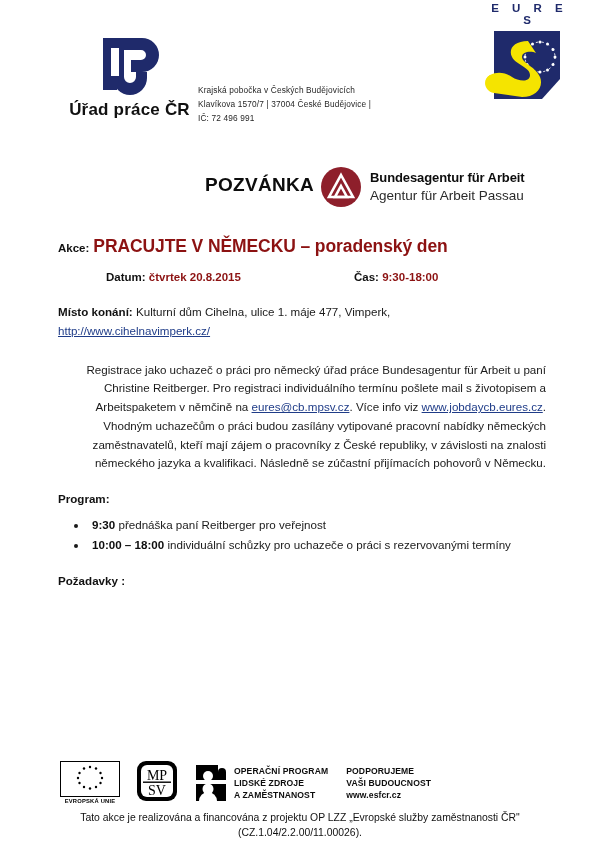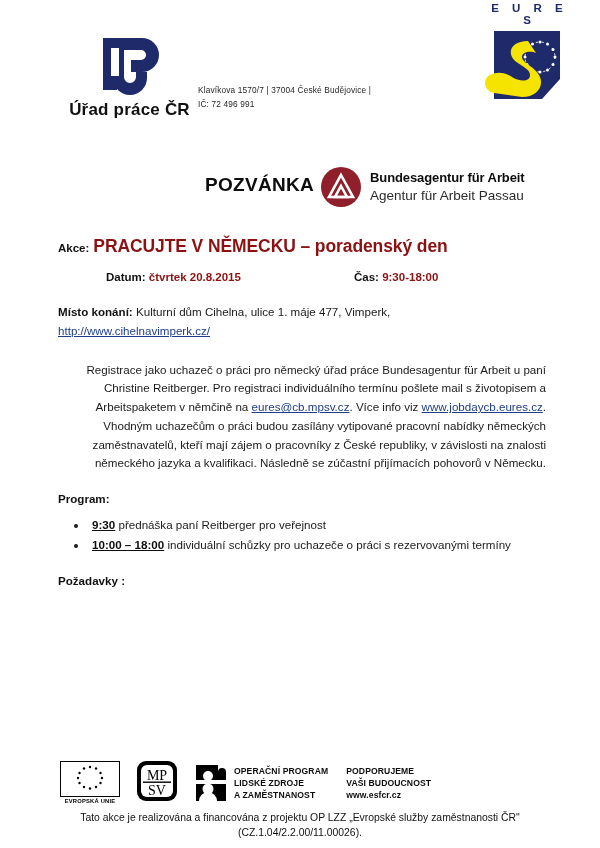--- a/index.html
+++ b/index.html
@@ -173,21 +173,21 @@
     padding-left: 30px;
     list-style: disc;
   }
   ul.bullets li {
     font-size: 11.6px;
     line-height: 1.62;
     color: #1a1a1a;
     margin-bottom: 1px;
     padding-left: 4px;
   }
-  ul.bullets li b { color: #0d0d0d; text-decoration: underline; }
+  ul.bullets li b { color: #0d0d0d; }
 
   
   .footer {
     position: absolute;
     left: 0;
     bottom: 8px;
     width: 600px;
   }
   .footer-logos {
     position: relative;
@@ -263,20 +263,21 @@
       <path d="M19 8 H58 a17 17 0 0 1 0 34 H47 V30 h10 a5 5 0 0 0 0-10 H19 Z" fill="#1f2a6b"></path>
       <path d="M19 8 H40 V47 a6 6 0 0 0 12 0 V42 h11 v6 a17 17 0 0 1 -34 0 V20 H19 Z" fill="#1f2a6b"></path>
       <path d="M19 8 H33 V60 H19 Z" fill="#1f2a6b"></path>
       <rect x="27" y="18" width="8" height="28" fill="#ffffff"></rect>
       <path d="M27 18 h8 v24 a4 4 0 0 1 -8 0 Z" fill="#ffffff"></path>
     </svg>
     <div class="up-logo-text">Úřad práce ČR</div>
   </div>
 
   <div class="office-address">
+    <div>Krajská pobočka v Českých Budějovicích</div>
     <div>Klavíkova 1570/7  | 37004  České Budějovice |</div>
     <div>IČ: 72 496 991</div>
   </div>
 
   <div class="eures-logo">
     <div class="eures-word">E U R E S</div>
     <svg viewBox="0 0 98 76" width="98" height="76">
       <path d="M16 4 H82 V52 L64 72 H16 Z" fill="#1f2a6b"></path>
       <g fill="none" stroke="#ffffff" stroke-width="1">
         <circle cx="62" cy="30" r="15" stroke-dasharray="2 4"></circle>

